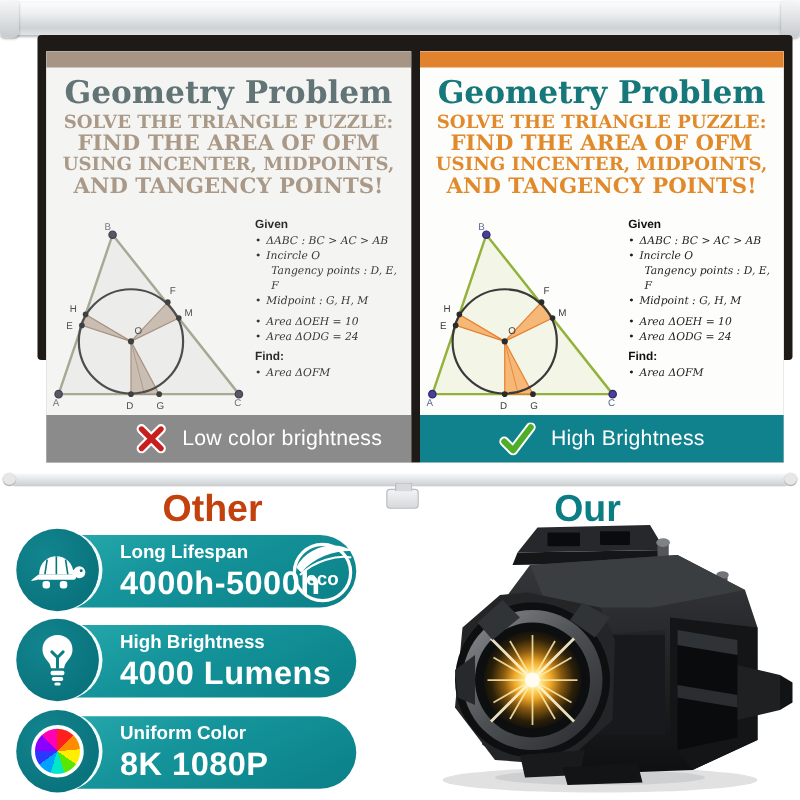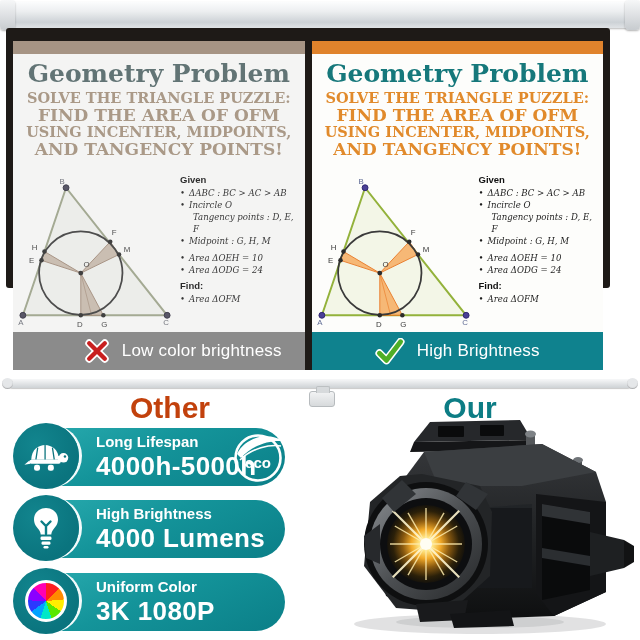--- a/index.html
+++ b/index.html
@@ -8,21 +8,21 @@
   .canvas { position:relative; width:640px; height:640px; background:#fff; overflow:hidden; }
 
   
   .casing { position:absolute; left:6px; top:2px; width:628px; height:26px; border-radius:4px;
     background:linear-gradient(#fbfcfd 0%, #edeff1 35%, #cdd2d6 78%, #e0e3e6 100%);
     box-shadow:0 1px 2px rgba(0,0,0,.28); }
   .cap { position:absolute; top:0; width:15px; height:30px; border-radius:4px;
     background:linear-gradient(#f6f7f8, #c7cbcf); box-shadow:0 1px 2px rgba(0,0,0,.3); }
   .cap-l { left:0; } .cap-r { right:0; }
 
-  .frame { position:absolute; left:6px; top:28px; width:604px; height:260px; background:#1e1a17; border-radius:3px; }
+  .frame { position:absolute; left:30px; top:28px; width:604px; height:260px; background:#1e1a17; border-radius:3px; }
   .slides { position:absolute; left:7px; top:13px; width:590px; height:329px; display:flex; gap:7px; background:#1e1a17; }
   .slide { flex:1 1 0; display:flex; flex-direction:column; background:#fdfdfb; overflow:hidden; }
   .fade-wrap { flex:1; display:flex; flex-direction:column; background:#fdfdfb; }
   .slide-other .fade-wrap { filter:saturate(.22) contrast(.8) brightness(1.07); }
 
   .topbar { height:13px; background:#e0832c; }
   .slide-title { margin:7px 2px 0; text-align:center; font-family:"DejaVu Serif", serif; font-weight:bold;
     font-size:25px; line-height:1.05; color:#16787b; }
   .subtitle { margin-top:3px; text-align:center; color:#e18a2b; font-family:"DejaVu Serif", serif; font-weight:bold; }
   .sub-a { font-size:14.5px; line-height:1.1; }
@@ -278,21 +278,21 @@
         <rect x="9.5" y="29.5" width="11" height="3.6" rx="1.4" fill="#fff"></rect>
         <rect x="10.5" y="34.6" width="9" height="3.2" rx="1.4" fill="#fff"></rect>
         <rect x="12.5" y="39" width="5" height="2.4" rx="1.2" fill="#fff"></rect>
       </svg>
     </div>
   </div>
 
   <div class="feature f3">
     <div class="pill">
       <div class="f-label">Uniform Color</div>
-      <div class="f-value">3K 1080P</div>
+      <div class="f-value">8K 1080P</div>
     </div>
     <div class="f-circle">
       <div class="wheel"></div>
     </div>
   </div>
 
   <svg class="lamp" viewBox="0 0 310 222">
     <defs>
       <radialGradient id="glow" cx="50%" cy="50%" r="50%">
         <stop offset="0%" stop-color="#fffdf0"></stop>

